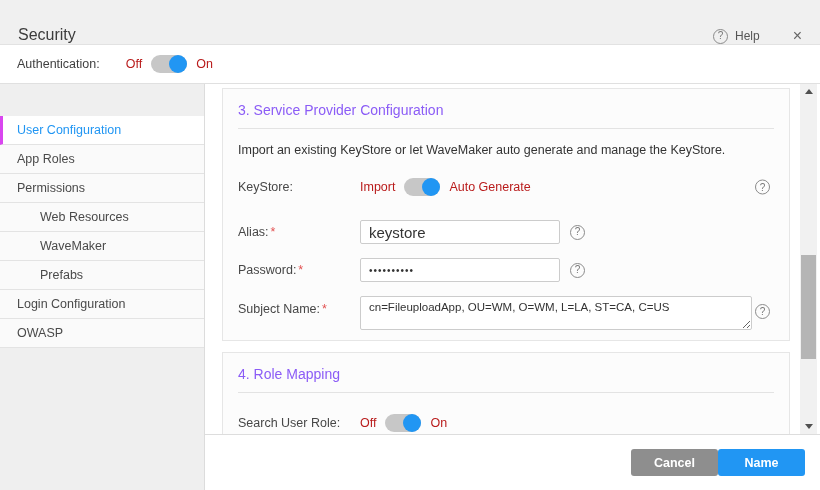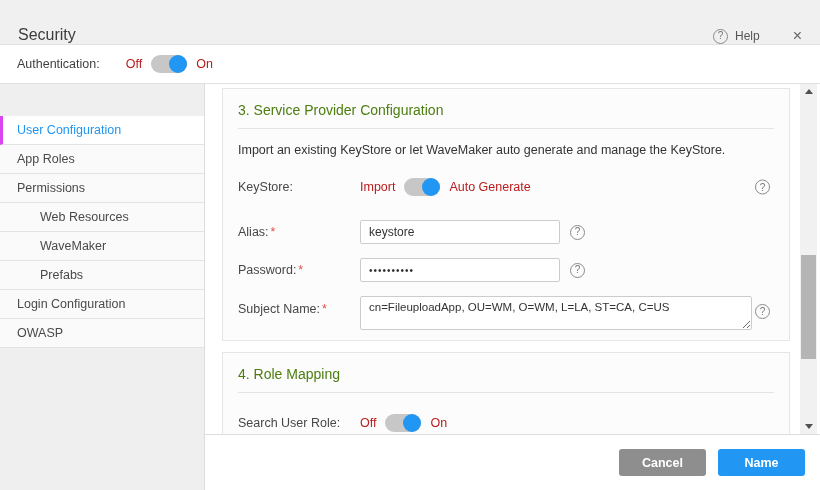--- a/index.html
+++ b/index.html
@@ -64,51 +64,51 @@
   
   .content { position:absolute; left:206px; top:84px; width:594px; height:350px; background:#fff; overflow:hidden; }
   .card {
     position:absolute; left:16px; width:568px;
     background:#fcfcfc; border:1px solid #e6e6e6;
     padding:13px 15px;
   }
   .card-3 { top:4px; height:253px; }
   .card-4 { top:268px; height:90px; }
   .card h2 {
-    font-size:14px; font-weight:400; color:#4d7c0f;
+    font-size:14px; font-weight:400; color:#8b5cf6;
     padding-bottom:10px; border-bottom:1px solid #e3e3e3;
   }
   .card .desc { font-size:12.5px; color:#333; margin-top:14px; }
 
   .form-row { display:flex; align-items:center; margin-top:14px; position:relative; }
   .form-row.first { margin-top:21px; }
   .form-row .lbl { width:122px; flex:0 0 auto; font-size:12.5px; color:#474747; }
   .req { color:#e25050; margin-left:2px; }
   .text-input {
     width:200px; height:24px; border:1px solid #ccc; border-radius:2px;
-    background:#fff; font-family:"Liberation Sans", sans-serif; font-size:12px; color:#333;
+    background:#fff; font-family:"Liberation Sans", sans-serif; font-size:15px; color:#333;
     padding:0 8px; outline:none;
   }
   .pw { letter-spacing:1px; font-size:10px; }
   .subject-area {
     width:392px; height:34px; border:1px solid #ccc; border-radius:2px;
     background:#fff; font-family:"Liberation Sans", sans-serif; font-size:11.5px; color:#333;
     padding:4px 8px; outline:none; resize:both; overflow:hidden;
   }
   .row-help { margin-left:10px; }
   .row-help-right { position:absolute; right:4px; top:50%; transform:translateY(-50%); }
   .align-top { align-items:flex-start; }
   .align-top .lbl { margin-top:6px; }
   .align-top .row-help-right { top:8px; transform:none; }
 
   
   .footer {
     position:absolute; left:205px; top:434px; width:615px; height:56px;
     background:#fff; border-top:1px solid #ddd;
-    display:flex; align-items:center; justify-content:flex-end; gap:12px; padding-right:15px;
+    display:flex; align-items:center; justify-content:flex-end; gap:0; padding-right:15px;
   }
   .btn {
     height:27px; min-width:87px; border:none; border-radius:3px;
     font-family:"Liberation Sans", sans-serif; font-size:12.5px; font-weight:700; color:#fff;
     cursor:pointer; padding:0 18px;
   }
   .btn-cancel { background:#8e8e8e; }
   .btn-save  { background:#2196f3; }
 
   

